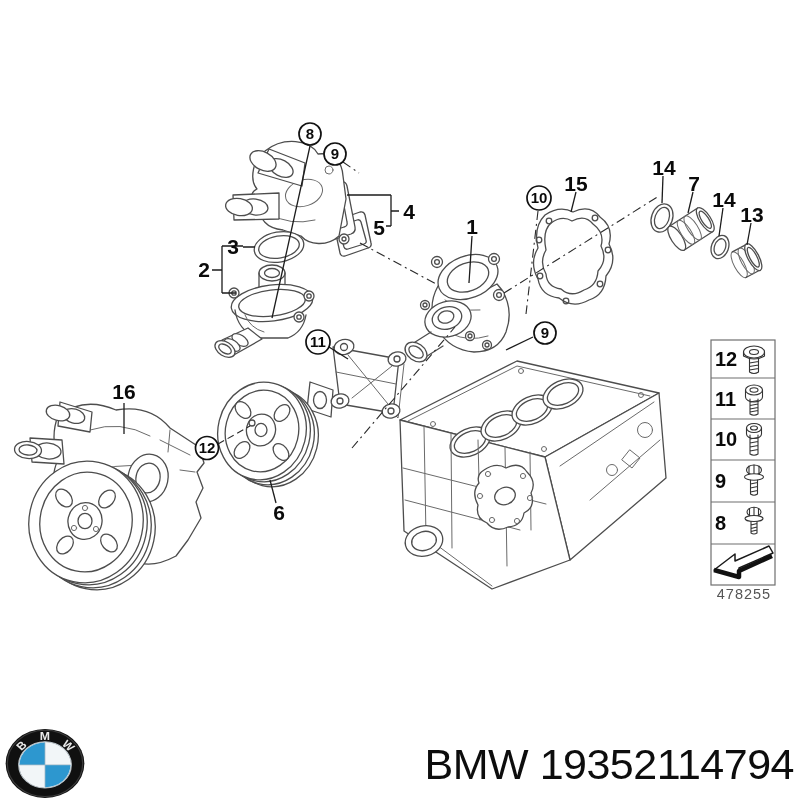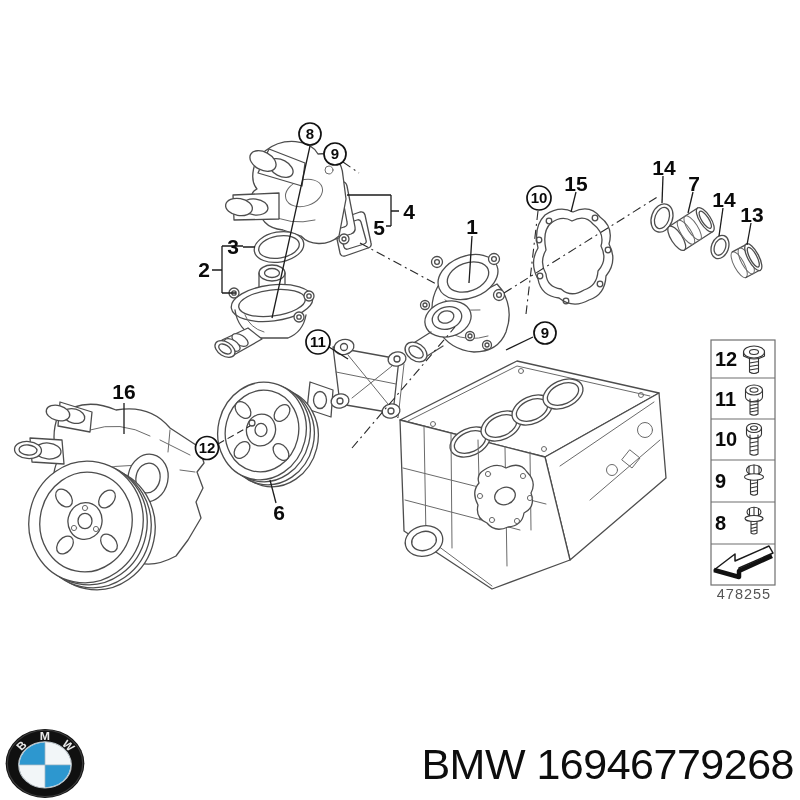--- a/index.html
+++ b/index.html
@@ -378,15 +378,15 @@
   <text x="50" y="20" font-size="15" font-weight="700" fill="#e9e9e9" text-anchor="middle">M</text>
   <text x="75" y="31" transform="rotate(44 75 31)" font-size="15" font-weight="700" fill="#e9e9e9" text-anchor="middle">W</text>
   <circle cx="50" cy="54" r="32" fill="#fff" stroke="#b9c2c8" stroke-width="1.5"></circle>
   <path d="M50,54 L50,23 A31,31 0 0 0 19,54 Z" fill="#2d97cf"></path>
   <path d="M50,54 L81,54 A31,31 0 0 1 50,85 Z" fill="#2d97cf"></path>
   <path d="M50,54 L50,23 A31,31 0 0 1 81,54 Z" fill="#f2f6f8"></path>
   <path d="M50,54 L19,54 A31,31 0 0 0 50,85 Z" fill="#f2f6f8"></path>
   <path d="M50,23 L50,85 M19,54 L81,54" stroke="#9fb6c4" stroke-width="1"></path>
 </svg>
 
-<div class="footer-title">BMW 16946779268</div>
+<div class="footer-title">BMW 19352114794</div>
 
 </div>
 
 </body></html>

